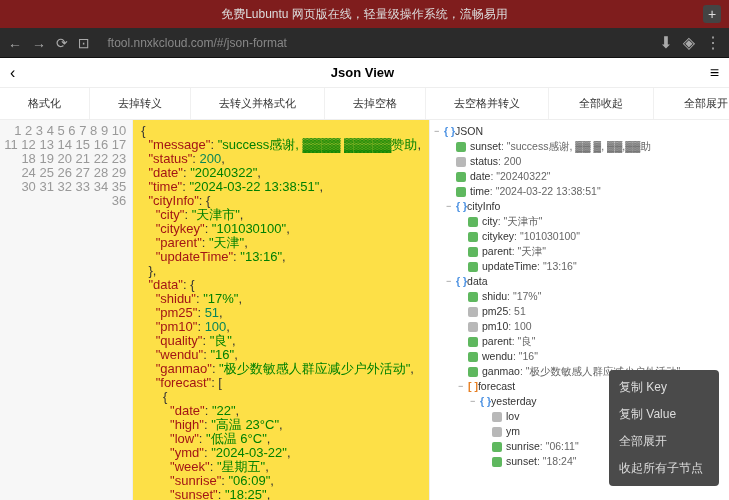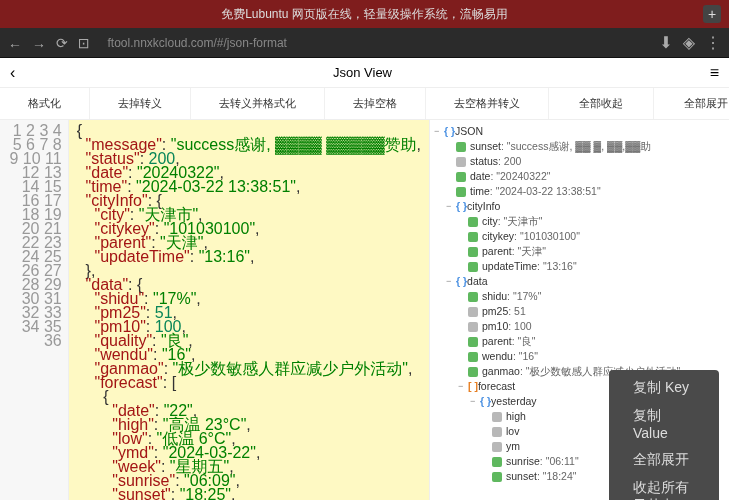--- a/index.html
+++ b/index.html
@@ -7,43 +7,43 @@
 .browser-top{background:#7f1d1d;height:28px;display:flex;align-items:center;padding:0 8px;color:#ddd;font-size:12px;position:relative}
 .tab-title{position:absolute;left:50%;transform:translateX(-50%);white-space:nowrap}
 .tab-add{position:absolute;right:8px;background:#444;border-radius:3px;width:18px;height:18px;display:flex;align-items:center;justify-content:center;font-size:14px}
 .toolbar{background:#2b2b2b;height:30px;display:flex;align-items:center;padding:0 8px;gap:10px;border-bottom:1px solid #111}
 .tb-btn{color:#aaa;font-size:14px;cursor:pointer}
 .url-bar{flex:1;color:#888;font-size:12px;padding:0 8px}
 .tb-right{display:flex;gap:10px;color:#aaa}
 .content{background:#fff;height:calc(500px - 58px);display:flex;flex-direction:column}
 .header{height:30px;display:flex;align-items:center;padding:0 10px;border-bottom:1px solid #eee}
 .header-back{font-size:16px;cursor:pointer}
-.header-title{flex:1;text-align:center;font-size:13px;font-weight:400}
+.header-title{flex:1;text-align:center;font-size:13px;font-weight:700}
 .header-menu{font-size:16px}
 .action-bar{height:32px;display:flex;border-bottom:1px solid #eee}
 .ab-item{flex:0 0 auto;padding:0 28px;font-size:11px;display:flex;align-items:center;cursor:pointer;color:#333;border-right:1px solid #f0f0f0}
 .ab-item.wide{margin-left:auto;padding:0 30px}
 .main{flex:1;display:flex;overflow:hidden}
-.code-pane{flex:1;display:flex;font-family:Menlo,Consolas,monospace;font-size:16px;overflow:auto;background:#fef9c3}
+.code-pane{flex:1;display:flex;font-family:Menlo,Consolas,monospace;font-size:13px;overflow:auto;background:#fde047}
 .gutter{background:#f7f7f7;padding:4px 6px 4px 4px;text-align:right;color:#999;line-height:14px;border-right:1px solid #eee}
 .code{padding:4px 8px;line-height:14px;white-space:pre}
 .s-k{color:#a31515}.s-str{color:#008000}.s-num{color:#098658}.s-p{color:#333}
 .tree-pane{width:300px;border-left:1px solid #eee;overflow:auto;font-size:10.5px;padding:4px;position:relative}
 .tree-row{display:flex;align-items:center;line-height:15px;white-space:nowrap}
 .tree-toggle{width:10px;font-size:9px;color:#888;cursor:pointer}
 .tree-ico{width:10px;height:10px;border-radius:2px;margin-right:4px}
 .ico-obj{color:#4a90e2;font-weight:bold}
 .ico-str{background:#5fb85f}
 .ico-num{background:#b8b8b8}
 .ico-gray{background:#b8b8b8}
 .tree-key{color:#333}
 .tree-val{color:#666}
 .i1{padding-left:12px}.i2{padding-left:24px}.i3{padding-left:36px}.i4{padding-left:48px}
 .ctx-menu{position:absolute;right:10px;top:250px;background:#4a4a4a;border-radius:4px;padding:4px 0;width:110px;z-index:10}
-.ctx-item{color:#ddd;font-size:14px;padding:5px 24px;cursor:pointer}
+.ctx-item{color:#ddd;font-size:12px;padding:5px 10px;cursor:pointer}
 </style>
 </head>
 <body>
 
 <div class="browser-top">
   <span class="tab-title">免费Lubuntu 网页版在线，轻量级操作系统，流畅易用</span>
   <span class="tab-add">+</span>
 </div>
 
 <div class="toolbar">
@@ -261,25 +261,20 @@
             <span class="tree-key">forecast</span>
           </div>
           <div class="tree-row i3">
             <span class="tree-toggle">−</span>
             <span class="ico-obj">{ }</span> 
             <span class="tree-key">yesterday</span>
           </div>
           <div class="tree-row i4">
             <span class="tree-toggle"></span>
             <span class="tree-ico ico-gray"></span>
-            <span class="tree-key">high</span>
-          </div>
-          <div class="tree-row i4">
-            <span class="tree-toggle"></span>
-            <span class="tree-ico ico-gray"></span>
             <span class="tree-key">lov</span>
           </div>
           <div class="tree-row i4">
             <span class="tree-toggle"></span>
             <span class="tree-ico ico-gray"></span>
             <span class="tree-key">ym</span>
           </div>
           <div class="tree-row i4">
             <span class="tree-toggle"></span>
             <span class="tree-ico ico-str"></span>

